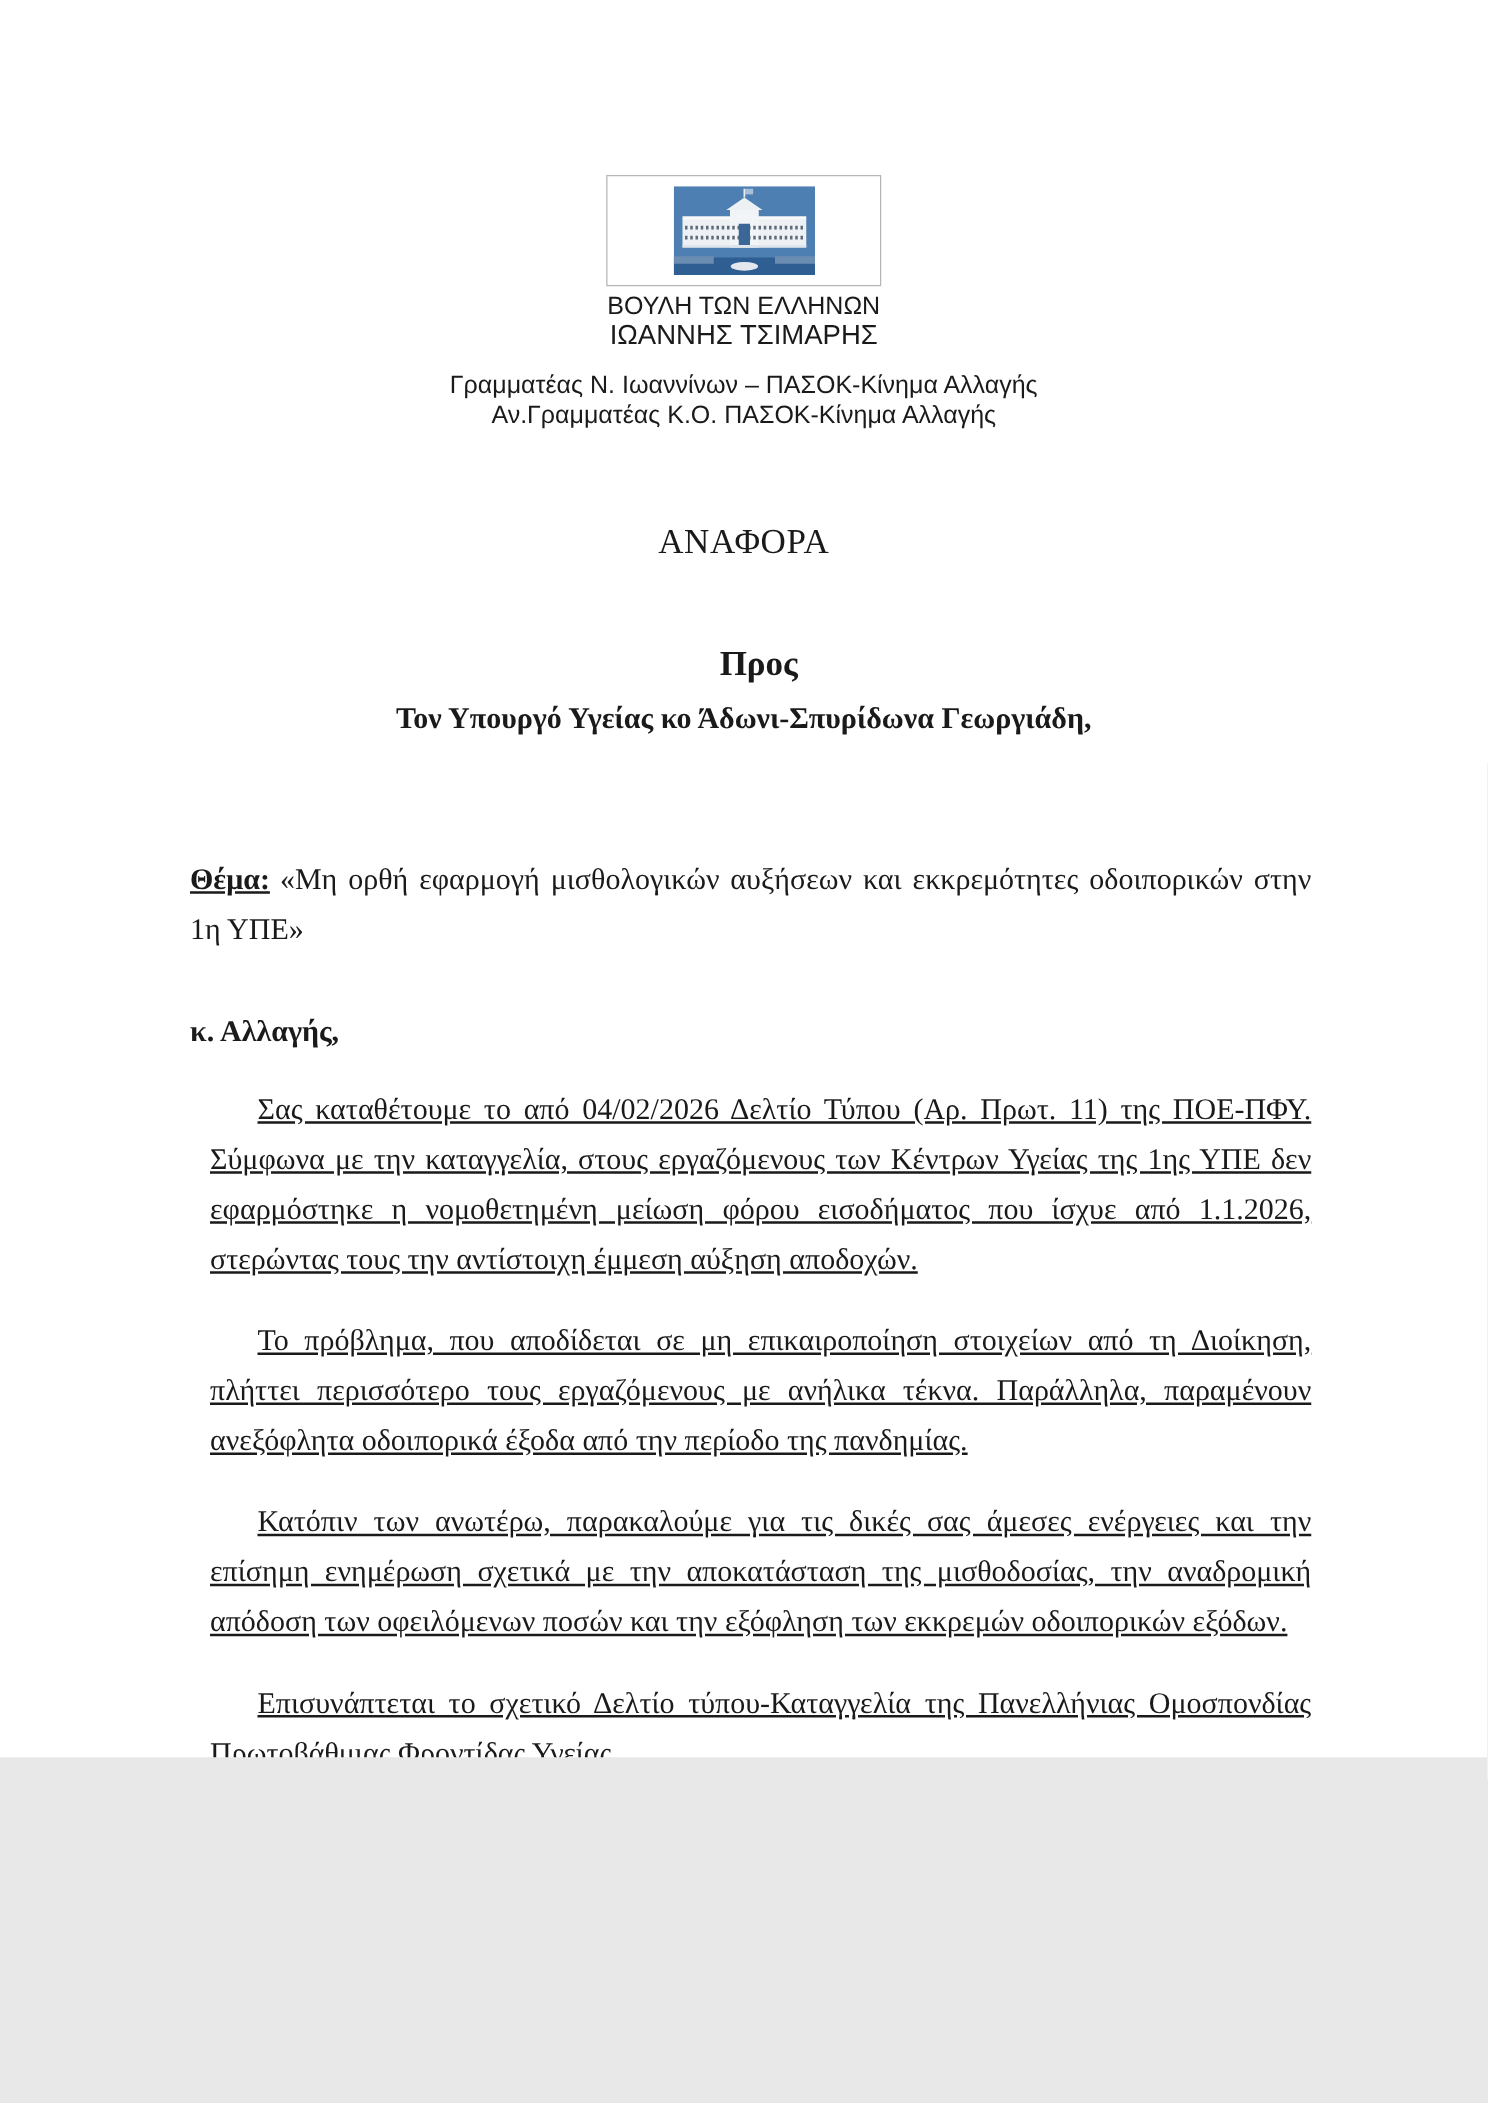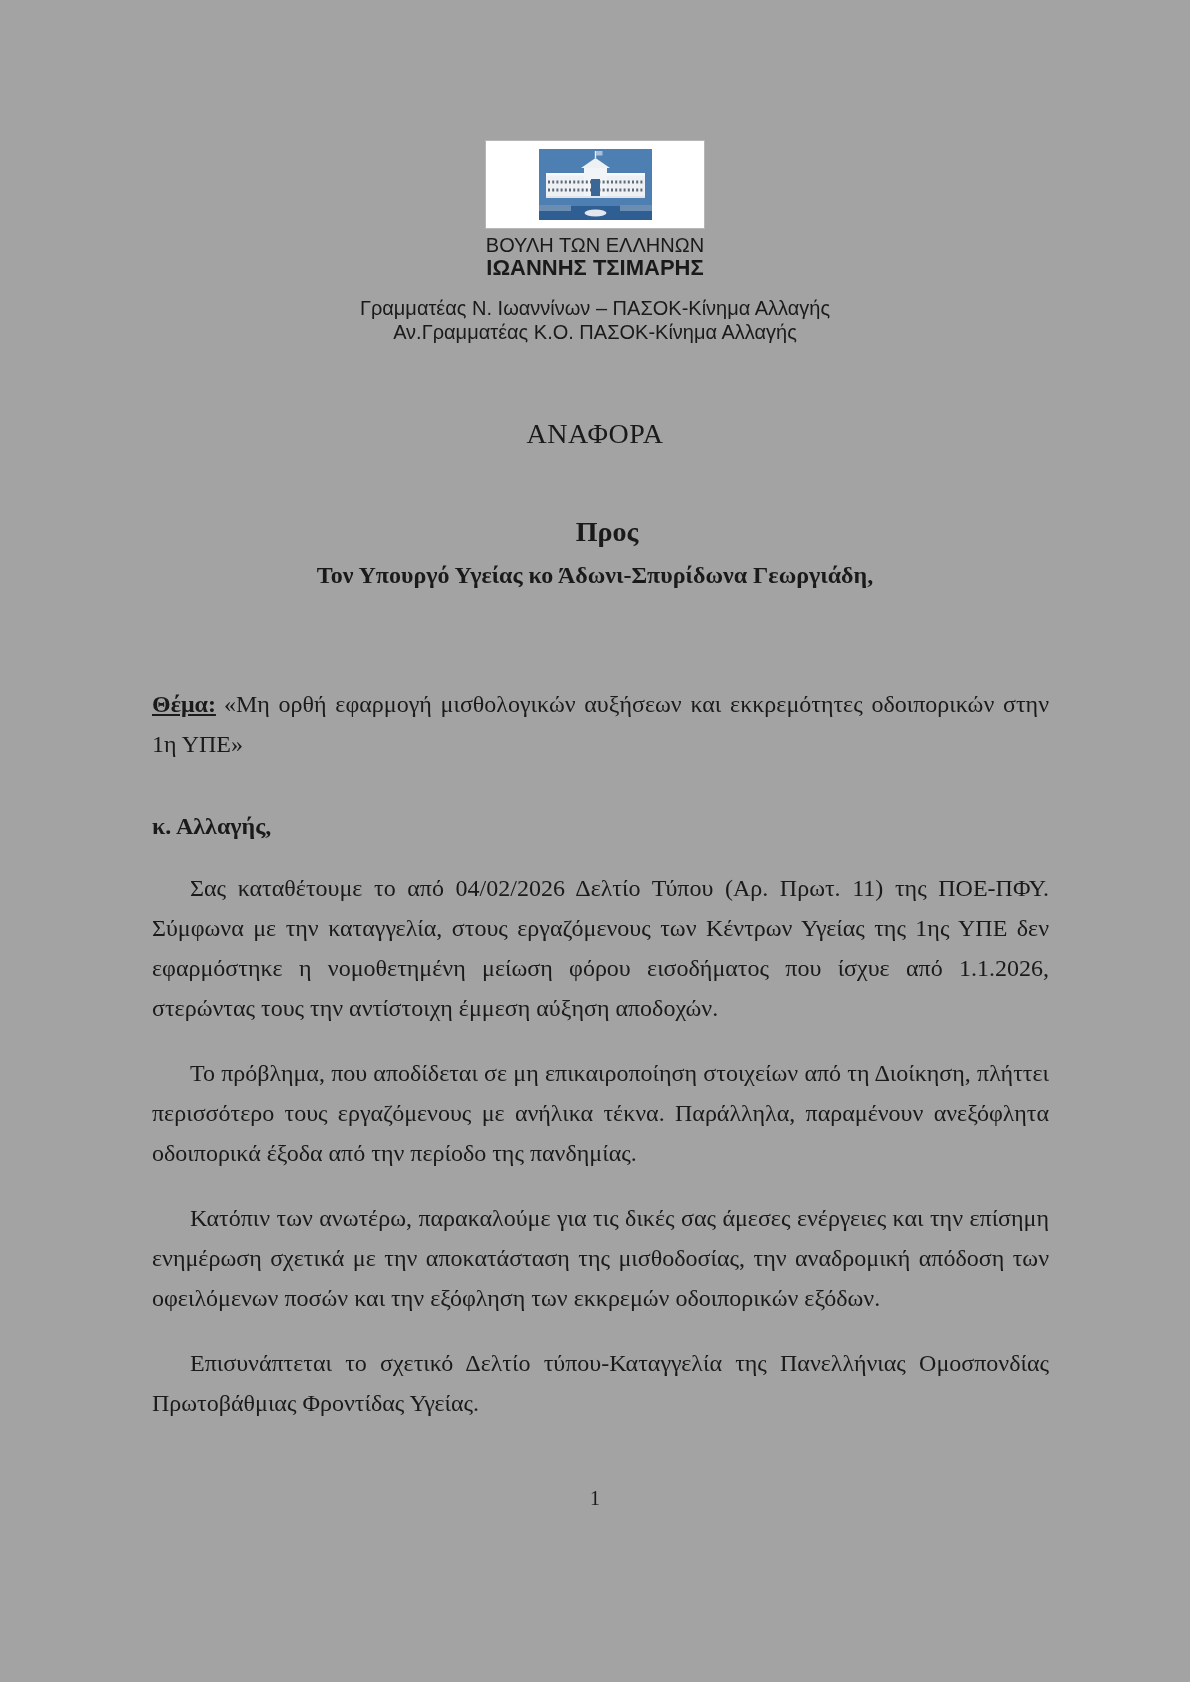--- a/index.html
+++ b/index.html
@@ -1,21 +1,21 @@
 <!DOCTYPE html>
 <html><head>
 <meta charset="utf-8">
 <style>
   html, body { margin: 0; padding: 0; background: #e8e8e8; }
   .page {
     position: relative;
     width: 1190px;
-    height: 1682px;
+    height: 1406px;
     margin: 0 auto;
-    background: #a3a3a3;
+    background: #ffffff;
     color: #1a1a1a;
     overflow: hidden;
     font-family: "Liberation Serif", serif;
   }
   .centered { position: absolute; left: 0; width: 100%; text-align: center; }
 
   .logo-box {
     position: absolute;
     top: 140px;
     left: 50%;
@@ -34,21 +34,21 @@
   .institution {
     top: 234px;
     font-family: "Liberation Sans", sans-serif;
     font-size: 20px;
     line-height: 22px;
   }
   .member-name {
     top: 256px;
     font-family: "Liberation Sans", sans-serif;
     font-size: 22px;
-    font-weight: bold;
+    font-weight: normal;
     line-height: 24px;
     text-align: center;
   }
   .role-line1 {
     top: 297px;
     font-family: "Liberation Sans", sans-serif;
     font-size: 20px;
     line-height: 22px;
   }
   .role-line2 {
@@ -92,22 +92,23 @@
     position: absolute;
     left: 152px;
     top: 806px;
     font-size: 24px;
     line-height: 40px;
     font-weight: bold;
   }
 
   .body-text { top: 868px; }
   .body-text p {
-    margin: 0 0 25px 0;
+    margin: 0 0 25px 16px;
     text-indent: 38px;
+    text-decoration: underline;
   }
 
   .page-number {
     top: 1486px;
     font-size: 20px;
     line-height: 24px;
   }
 </style>
 </head>
 <body>

